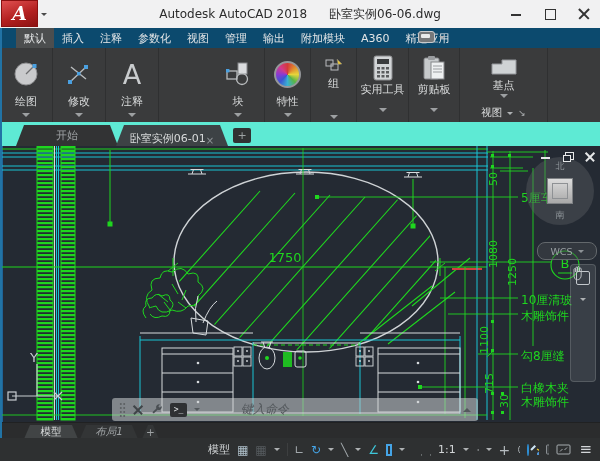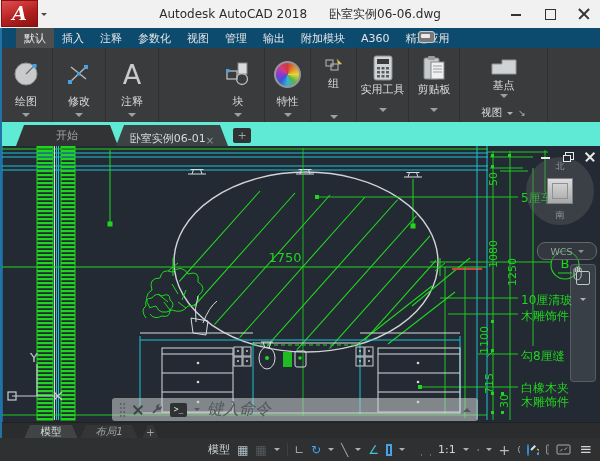--- a/index.html
+++ b/index.html
@@ -78,21 +78,21 @@
   
   .cmdbar{position:absolute;left:112px;top:398px;width:366px;height:23px;background:rgba(206,209,212,.55);
           border-radius:3px;display:flex;align-items:center;gap:7px;padding:0 7px;box-sizing:border-box;z-index:20;}
   .grip{width:7px;height:16px;background-image:radial-gradient(#5f6366 1px,transparent 1.2px);background-size:3.5px 4px;}
   .cmd-x{position:relative;width:10px;height:10px;}
   .cmd-x::before,.cmd-x::after{content:"";position:absolute;left:-1px;top:4px;width:12px;height:1.5px;background:#3f4447;}
   .cmd-x::before{transform:rotate(45deg);} .cmd-x::after{transform:rotate(-45deg);}
   .prompt{width:17px;height:14px;background:#2f3133;border-radius:2px;color:#dfe2e4;
           font-family:"DejaVu Sans Mono",monospace;font-size:8px;display:flex;align-items:center;justify-content:center;}
   .cmd-caret{width:0;height:0;border:3.5px solid transparent;border-top-color:#53585c;margin-top:3px;}
-  .cmd-text{font-style:italic;color:#53585c;font-size:16px;}
+  .cmd-text{font-style:italic;color:#53585c;font-size:12px;margin-left:34px;}
   .cmd-up{margin-left:auto;width:0;height:0;border:4px solid transparent;border-bottom-color:#53585c;margin-bottom:3px;}
   
   .layoutbar{position:absolute;left:0;top:422px;right:0;height:16px;background:#2b2c2d;border-top:1px solid #202122;box-sizing:border-box;}
   .ltab{position:absolute;top:2px;height:14px;display:flex;align-items:center;justify-content:center;font-size:10.5px;
         clip-path:polygon(6px 0,calc(100% - 6px) 0,100% 100%,0 100%);}
   .ltab-model{left:24px;width:54px;background:#414445;color:#d8dadb;}
   .ltab-l1{left:80px;width:58px;background:#333536;color:#9ea2a4;font-style:italic;}
   .ltab-add{left:142px;width:17px;background:#343637;color:#9ea2a4;}
   
   .statusbar{position:absolute;left:0;top:438px;right:0;height:23px;background:#2e3031;display:flex;align-items:center;

